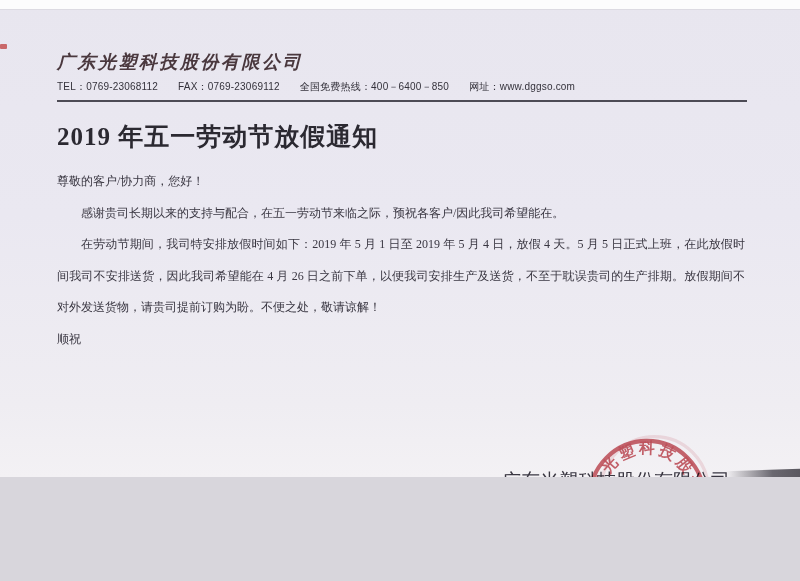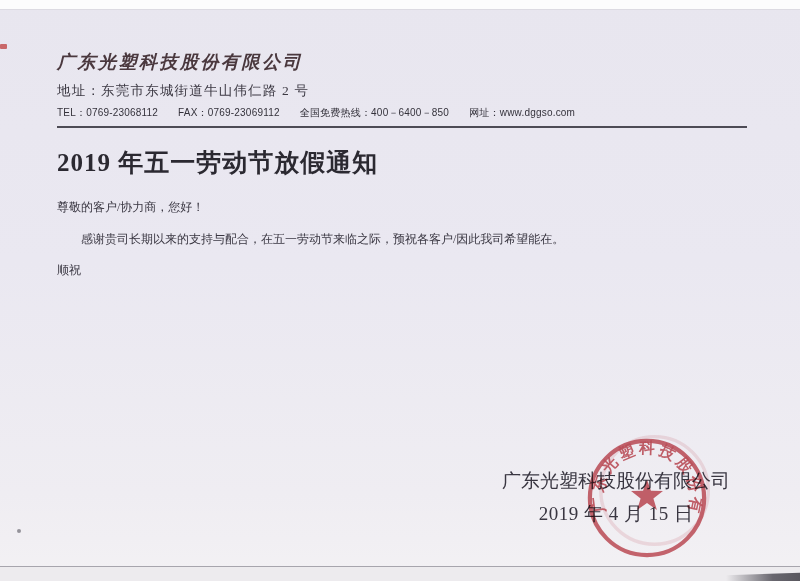--- a/index.html
+++ b/index.html
@@ -1,19 +1,19 @@
 <!DOCTYPE html>
 <html><head>
 <meta charset="utf-8">
 <style>
   * { margin:0; padding:0; box-sizing:border-box; }
   html,body { background:#d8d6dc; }
   .scan {
     position:relative;
-    width:800px; height:581px;
+    width:800px; height:477px;
     overflow:hidden;
     background:linear-gradient(180deg,#e8e6ef 0%,#eae8f1 45%,#efedf2 85%,#f3f1f4 100%);
     font-family:"Liberation Serif", serif;
   }
   
   .top-strip {
     position:absolute; top:0; left:0; right:0; height:10px;
     background:#fcfcfd; border-bottom:1px solid #dcdae2;
   }
   .bottom-edge {
@@ -81,36 +81,36 @@
 <body>
 
 <div class="scan">
 
   <div class="top-strip"></div>
 
   <div class="content">
 
     <div class="lh-company">广东光塑科技股份有限公司</div>
 
-    <div class="lh-address">地址：东莞市东城街道牛山伟仁路 2 号</div>
 
     <div class="lh-contact">
       <span>TEL：0769-23068112</span>
       <span>FAX：0769-23069112</span>
       <span>全国免费热线：400－6400－850</span>
       <span>网址：www.dggso.com</span>
     </div>
 
     <div class="lh-rule"></div>
 
     <div class="title">2019 年五一劳动节放假通知</div>
 
     <div class="body-block">
       <p>尊敬的客户/协力商，您好！</p>
       <p class="indent">感谢贵司长期以来的支持与配合，在五一劳动节来临之际，预祝各客户/因此我司希望能在。</p>
+      <p class="indent">在劳动节期间，我司特安排放假时间如下：2019 年 5 月 1 日至 2019 年 5 月 4 日，放假 4 天。5 月 5 日正式上班，在此放假时间我司不安排送货，因此我司希望能在 4 月 26 日之前下单，以便我司安排生产及送货，不至于耽误贵司的生产排期。放假期间不对外发送货物，请贵司提前订购为盼。不便之处，敬请谅解！</p>
       <p>顺祝</p>
     </div>
 
   </div>
 
   <div class="signature">
     <div class="sig-company">广东光塑科技股份有限公司</div>
     <div class="sig-date">2019 年 4 月 15 日</div>
   </div>
 

